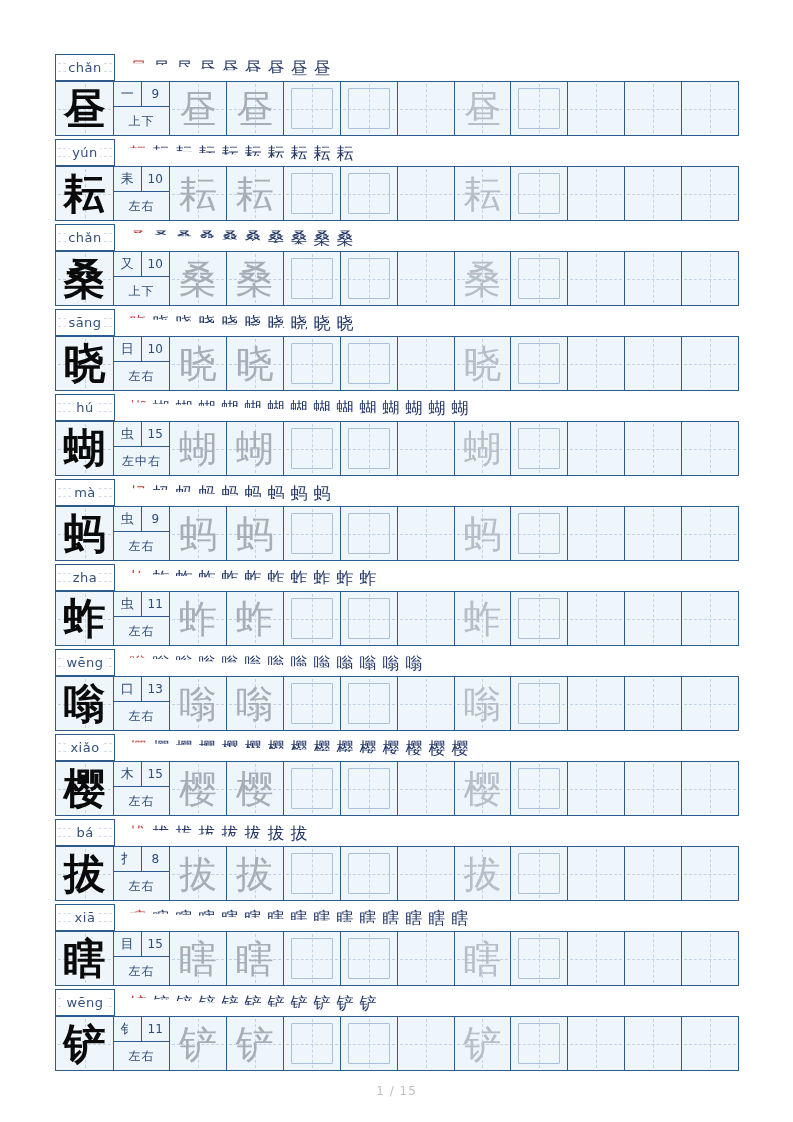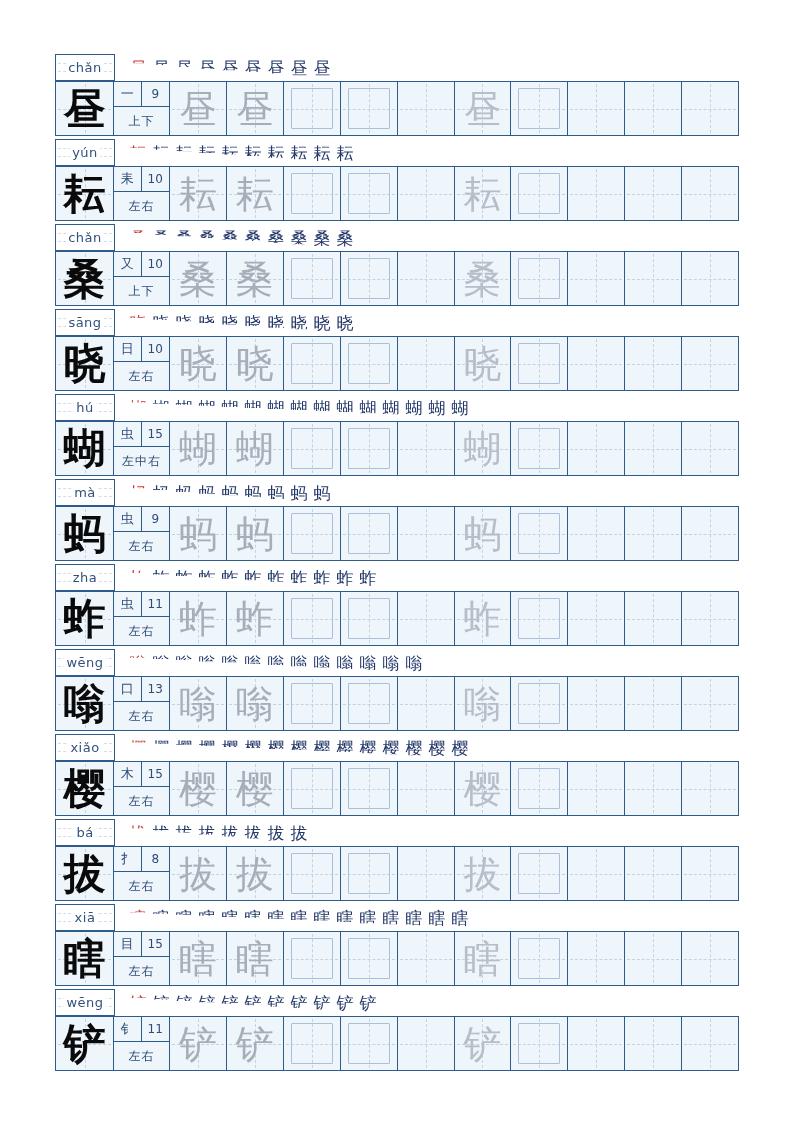--- a/index.html
+++ b/index.html
@@ -710,13 +710,14 @@
           </div>
           <div class="cell practice grid">
             <span class="inner-square"></span>
           </div>
           <div class="cell practice grid"></div>
           <div class="cell practice grid"></div>
           <div class="cell practice grid"></div>
         </div>
       </div>
     </div>
+  <div class="footer">1 / 15</div>
 </div>
 
 </body></html>

